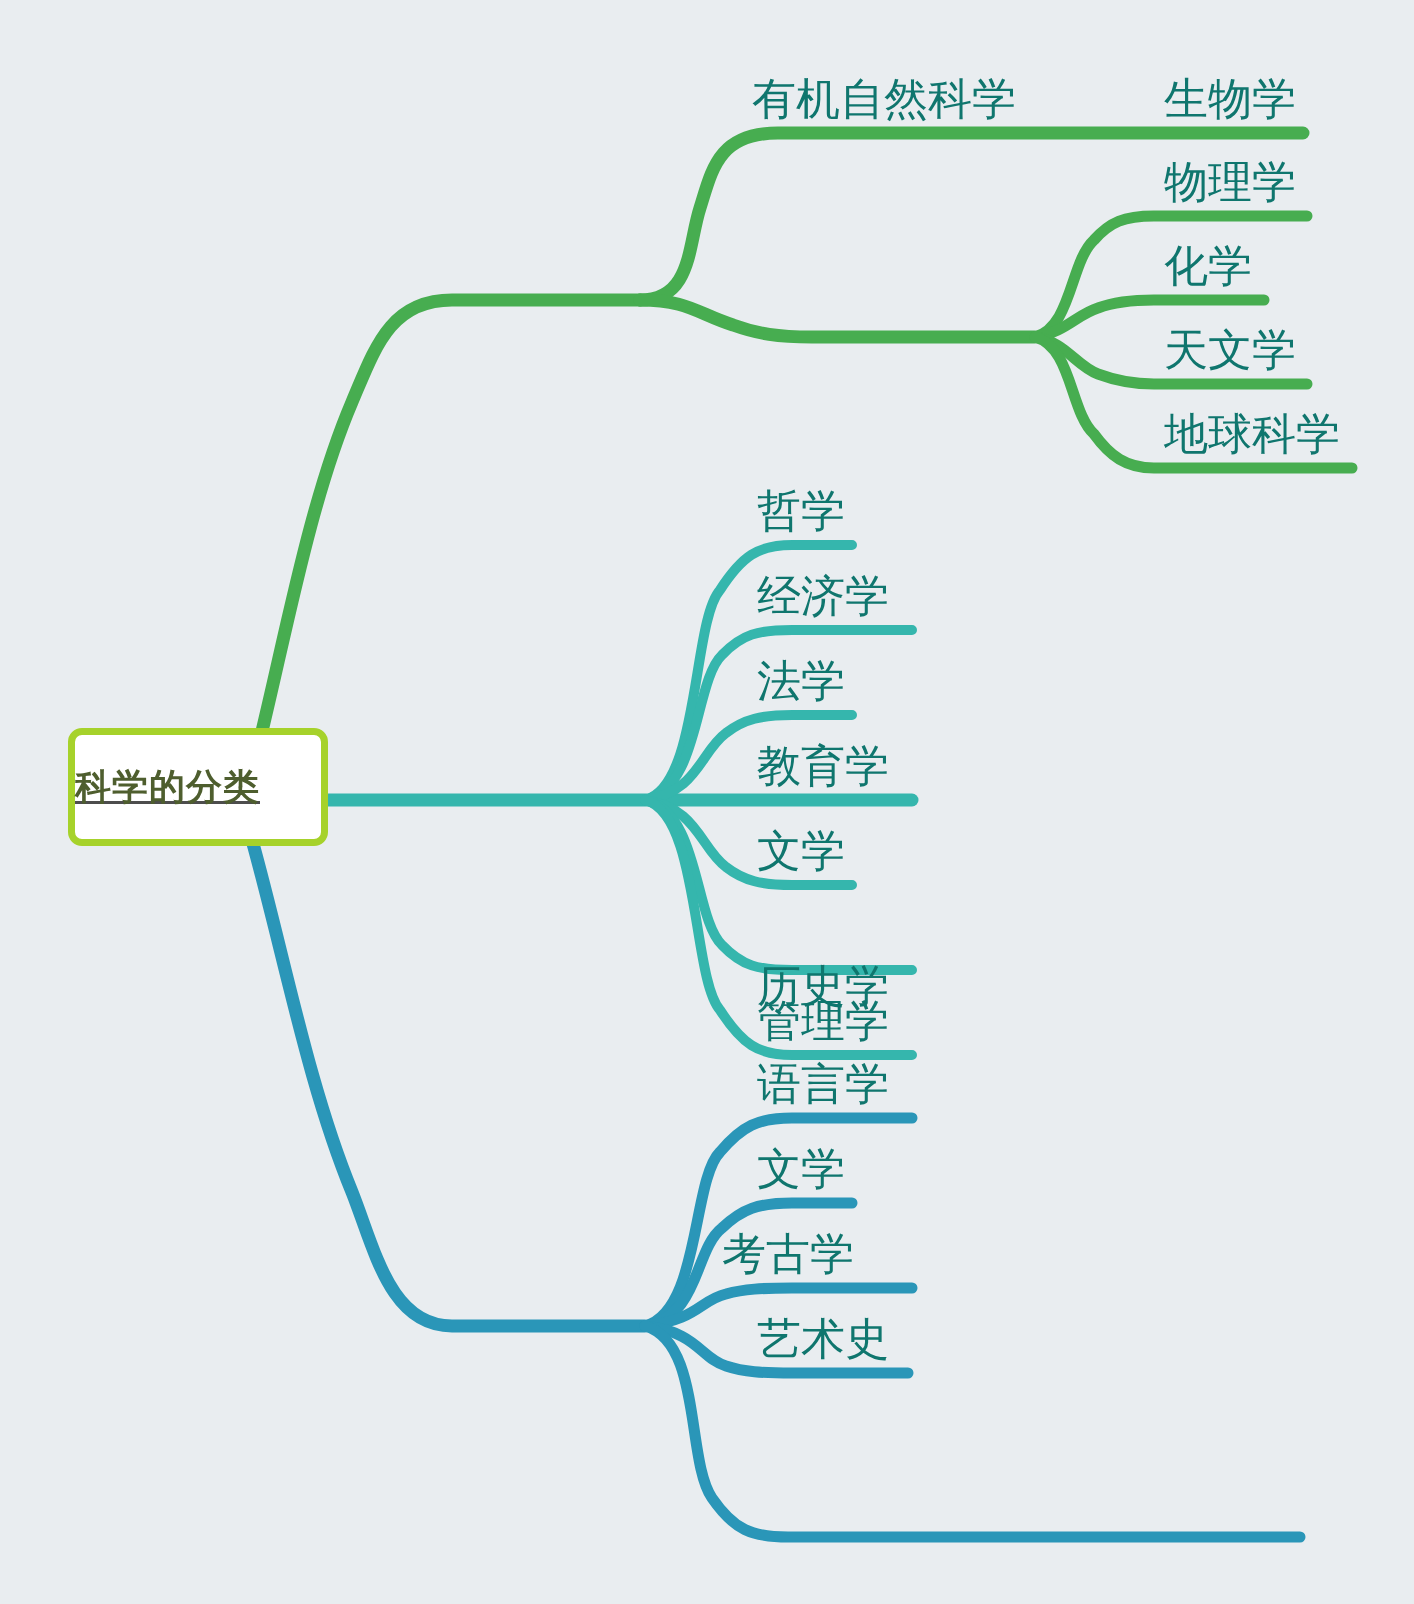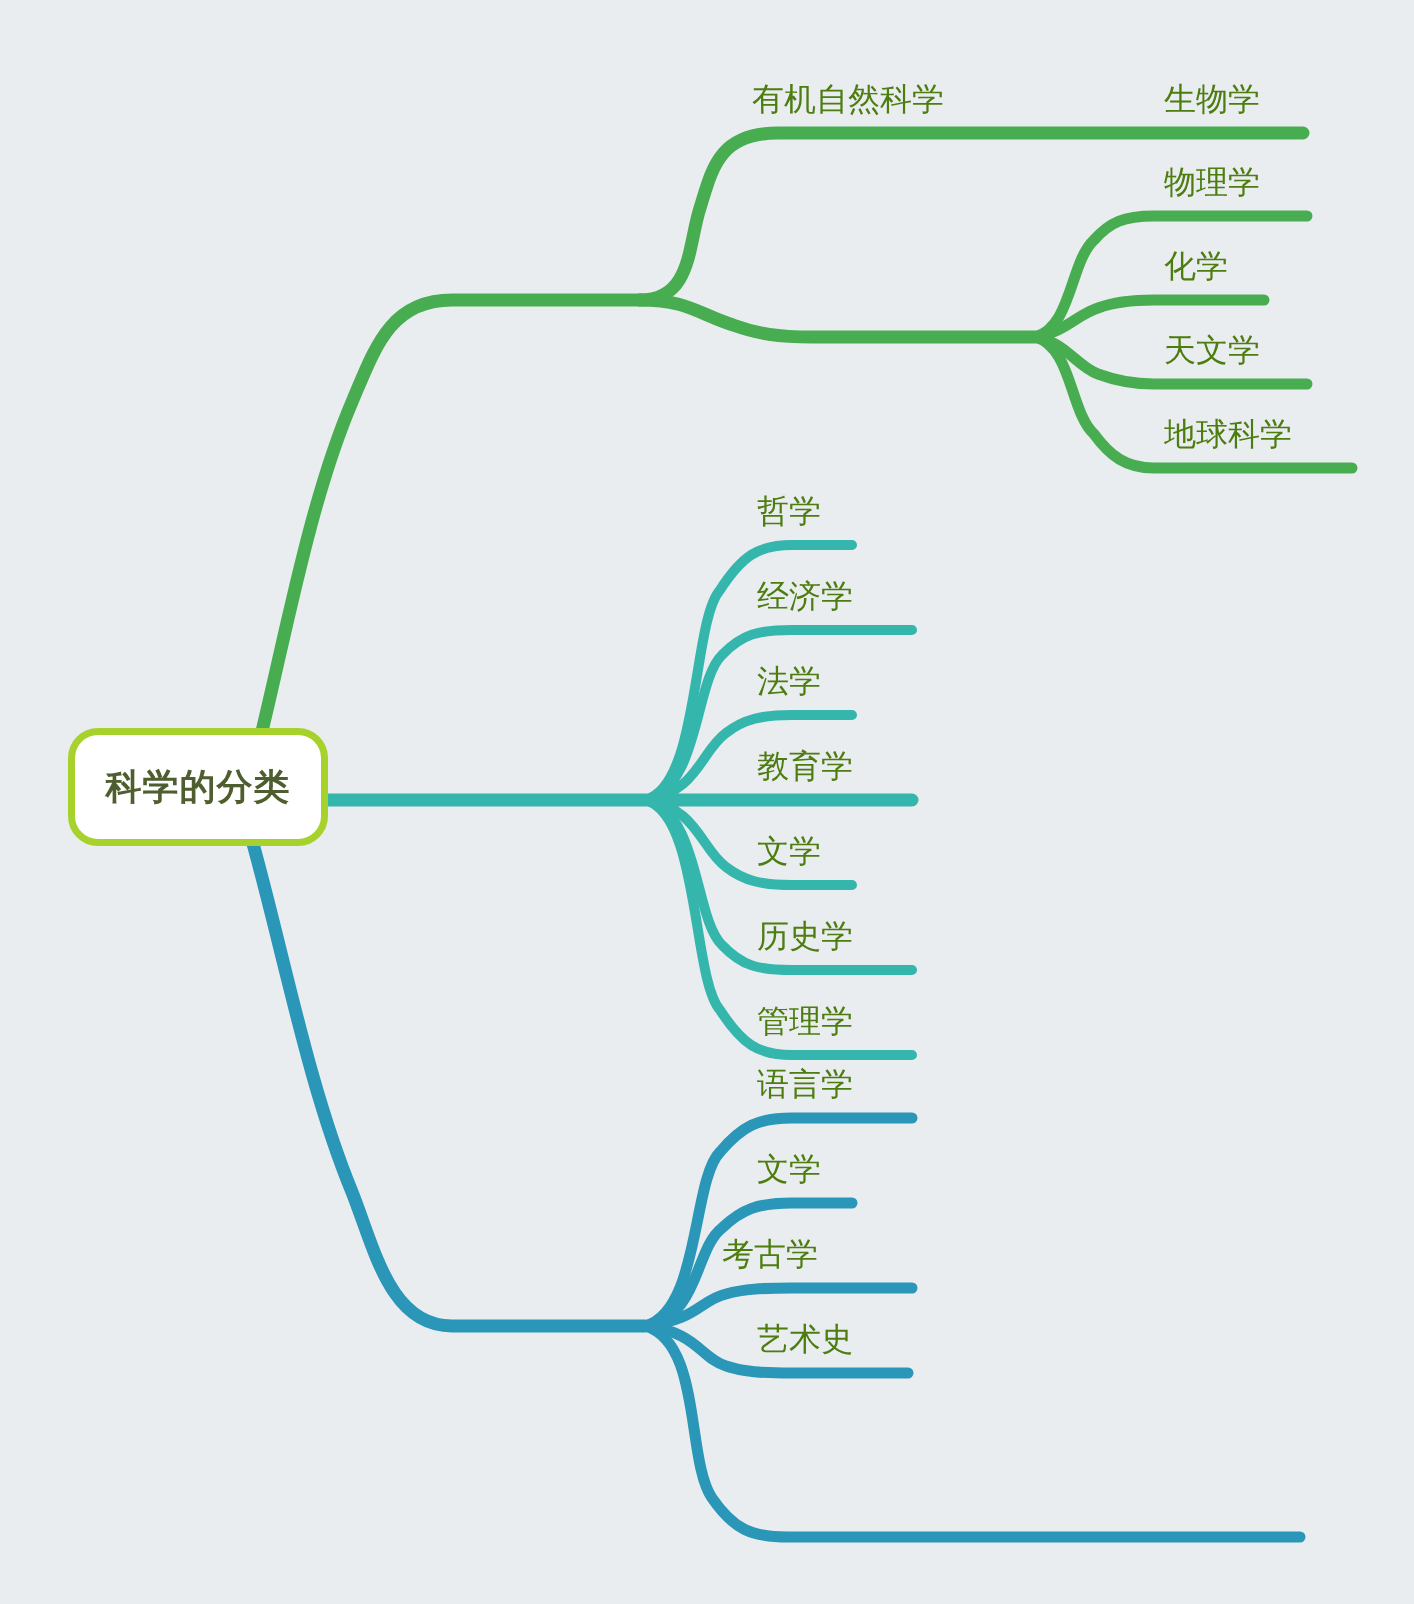--- a/index.html
+++ b/index.html
@@ -13,42 +13,43 @@
     height: 1604px;
     overflow: hidden;
   }
   .wires {
     position: absolute;
     left: 0; top: 0;
     width: 1414px; height: 1604px;
   }
   .node-label {
     position: absolute;
-    font-size: 32px;
+    font-size: 44px;
     line-height: 52px;
-    color: #4d7c0f;
+    color: #0f766e;
     white-space: nowrap;
     cursor: default;
   }
   .node-label.multiline {
     white-space: normal;
     width: 572px;
     line-height: 64px;
   }
   .root-node {
     position: absolute;
     left: 68px; top: 728px;
     width: 260px; height: 118px;
     background: #ffffff;
     border: 7px solid #a6d22b;
-    border-radius: 30px;
+    border-radius: 14px;
     box-sizing: border-box;
     display: flex;
     align-items: center;
-    justify-content: center;
+    justify-content: flex-start;
+    text-decoration: underline;
   }
   .root-node span {
     font-size: 36px;
     font-weight: bold;
     color: #4e5e2e;
     letter-spacing: 1px;
   }
 </style>
 </head>
 <body style="background-color: rgb(233, 237, 240);">
@@ -103,21 +104,21 @@
   <div class="node-label" style="left:1164px; top:156px">物理学</div>
   <div class="node-label" style="left:1164px; top:240px">化学</div>
   <div class="node-label" style="left:1164px; top:324px">天文学</div>
   <div class="node-label" style="left:1164px; top:408px">地球科学</div>
 
   <div class="node-label" style="left:757px; top:485px">哲学</div>
   <div class="node-label" style="left:757px; top:570px">经济学</div>
   <div class="node-label" style="left:757px; top:655px">法学</div>
   <div class="node-label" style="left:757px; top:740px">教育学</div>
   <div class="node-label" style="left:757px; top:825px">文学</div>
-  <div class="node-label" style="left:757px; top:910px">历史学</div>
+  <div class="node-label" style="left:757px; top:960px">历史学</div>
   <div class="node-label" style="left:757px; top:995px">管理学</div>
 
   <div class="node-label" style="left:757px; top:1058px">语言学</div>
   <div class="node-label" style="left:757px; top:1143px">文学</div>
   <div class="node-label" style="left:722px; top:1228px">考古学</div>
   <div class="node-label" style="left:757px; top:1313px">艺术史</div>
 
 </div>
 
 </body></html>

